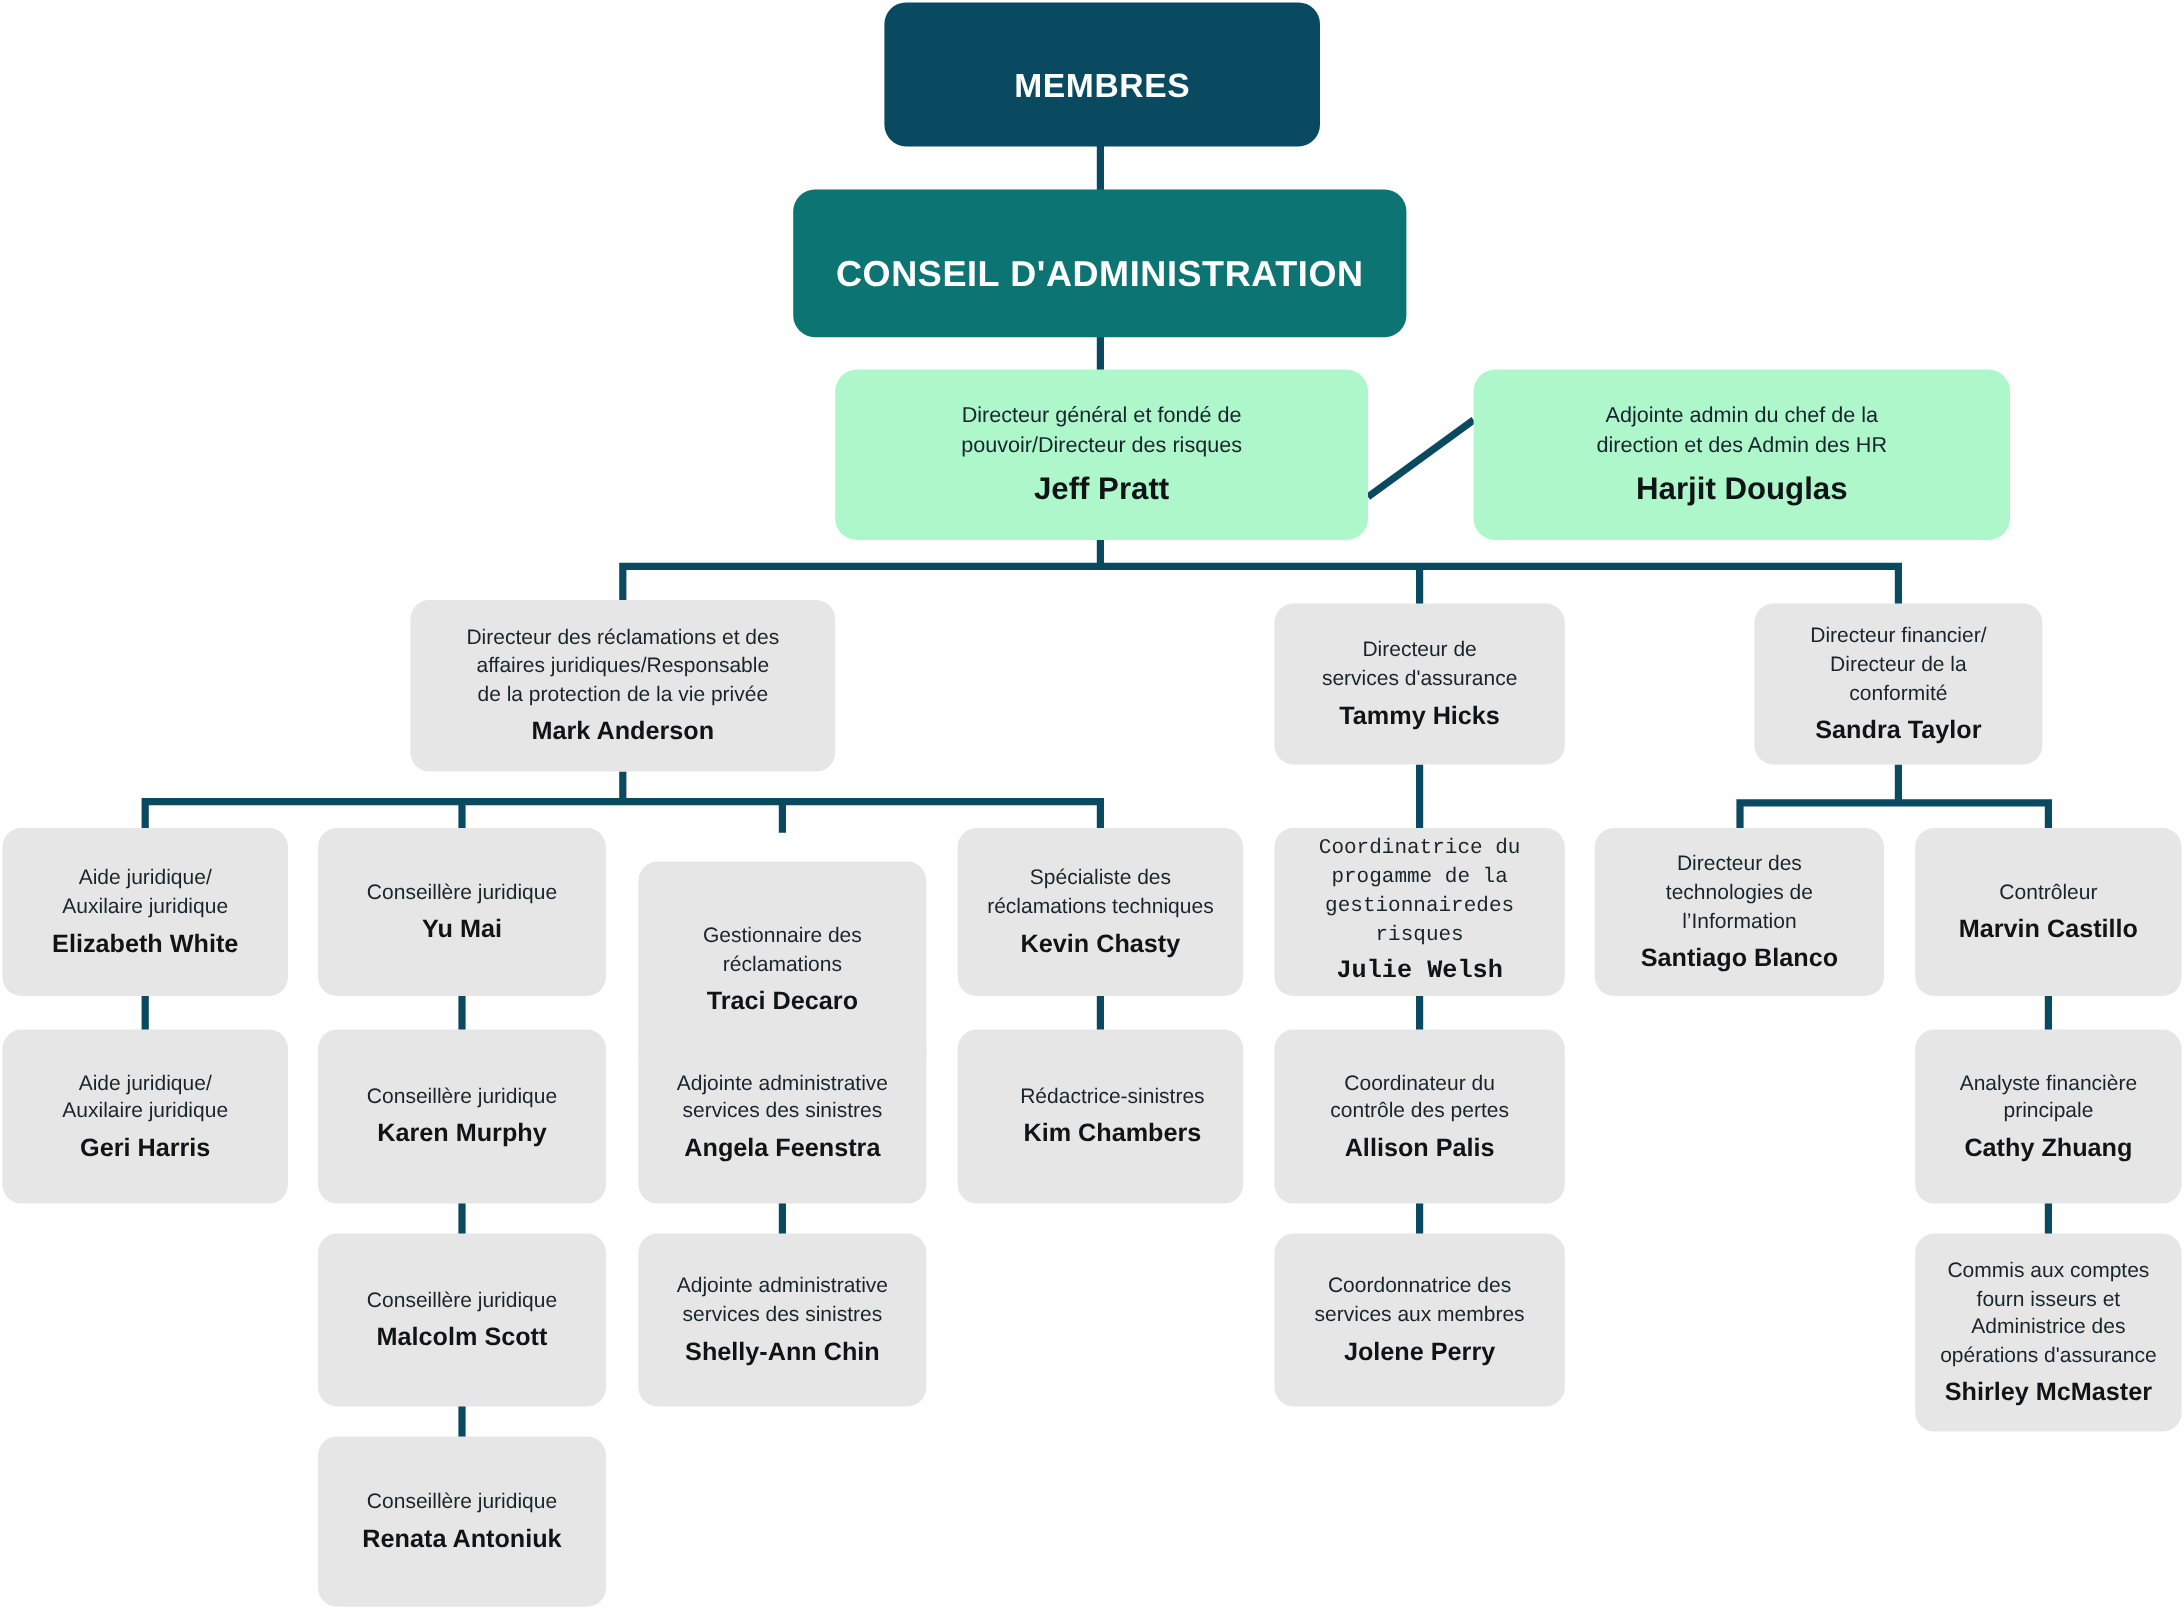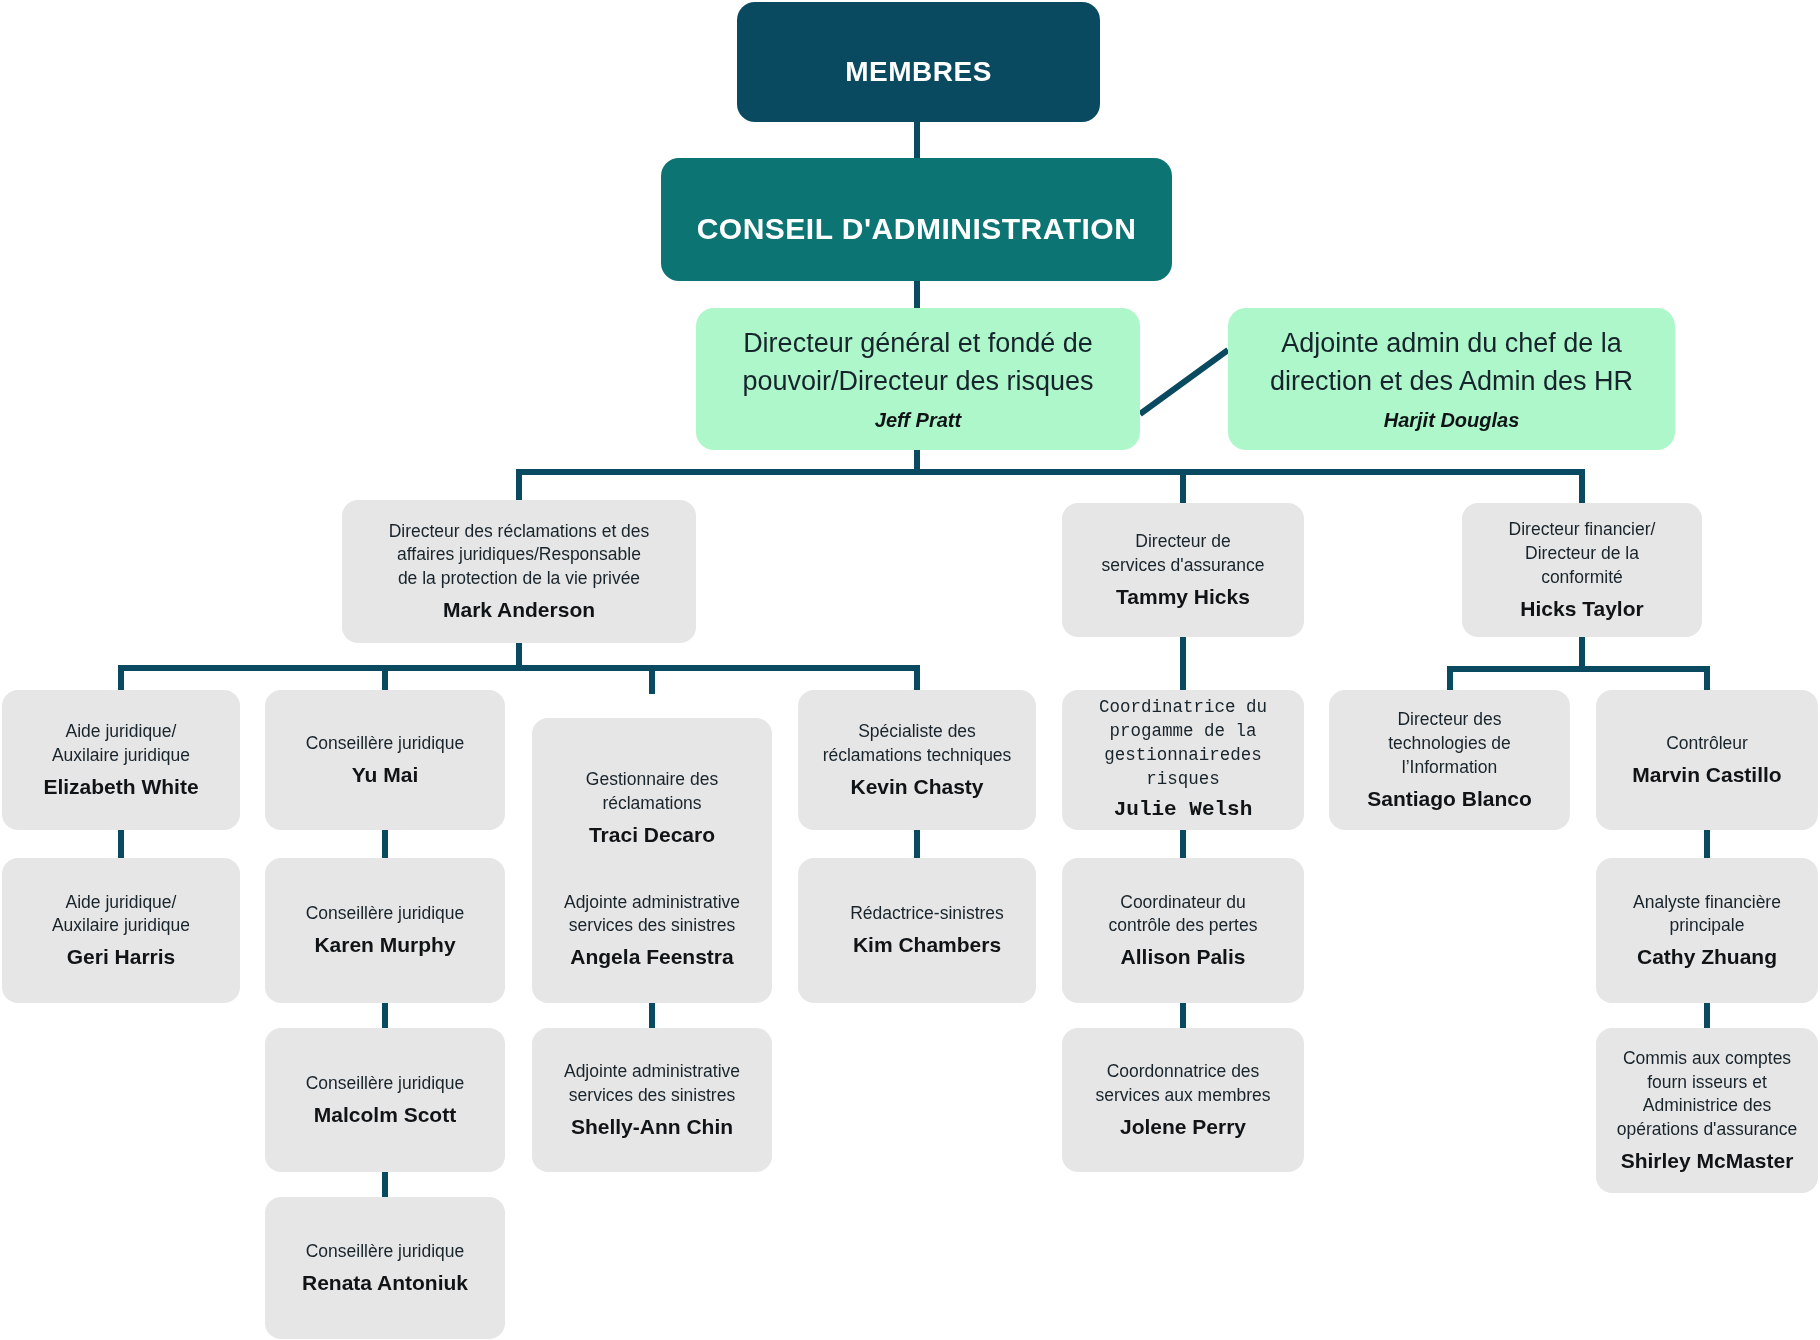--- a/index.html
+++ b/index.html
@@ -33,22 +33,22 @@
   }
   .mint { background: var(--mint, #adf7ca); border-radius: 18px; }
   .band {
     border-radius: 18px;
     color: var(--text-light, #ffffff);
     font-weight: 700; letter-spacing: 0.5px;
   }
   .band .label { white-space: pre-line; margin-top: 19px; }
   #n-membres { background: var(--navy, #0a4a60); font-size: 28px; }
   #n-conseil { background: var(--teal, #0c7472); font-size: 30px; }
-  .lg .role { font-size: 27px; line-height: 1.4; }
-  .lg .person { font-size: 20px; margin-top: 7px; font-style: italic; }
+  .lg .role { font-size: 18px; line-height: 1.4; }
+  .lg .person { font-size: 26px; margin-top: 7px; }
 
   
   #n-membres   { left: 737px;  top: 2px;    width: 363px; height: 120px; }
   #n-conseil   { left: 661px;  top: 158px;  width: 511px; height: 123px; }
   #n-jeff      { left: 696px;  top: 308px;  width: 444px; height: 142px; }
   #n-harjit    { left: 1228px; top: 308px;  width: 447px; height: 142px; }
   #n-mark      { left: 342px;  top: 500px;  width: 354px; height: 143px; }
   #n-tammy     { left: 1062px; top: 503px;  width: 242px; height: 134px; }
   #n-sandra    { left: 1462px; top: 503px;  width: 240px; height: 134px; }
   #n-elizabeth { left: 2px;    top: 690px;  width: 238px; height: 140px; }
@@ -133,21 +133,21 @@
   <div class="node" id="n-tammy">
     <div class="role">Directeur de
 services d'assurance</div>
     <div class="person">Tammy Hicks</div>
   </div>
 
   <div class="node" id="n-sandra">
     <div class="role">Directeur financier/
 Directeur de la
 conformité</div>
-    <div class="person">Hicks Taylor</div>
+    <div class="person">Sandra Taylor</div>
   </div>
 
   <div class="node" id="n-elizabeth">
     <div class="role">Aide juridique/
 Auxilaire juridique</div>
     <div class="person">Elizabeth White</div>
   </div>
 
   <div class="node" id="n-yumai">
     <div class="role">Conseillère juridique</div>

